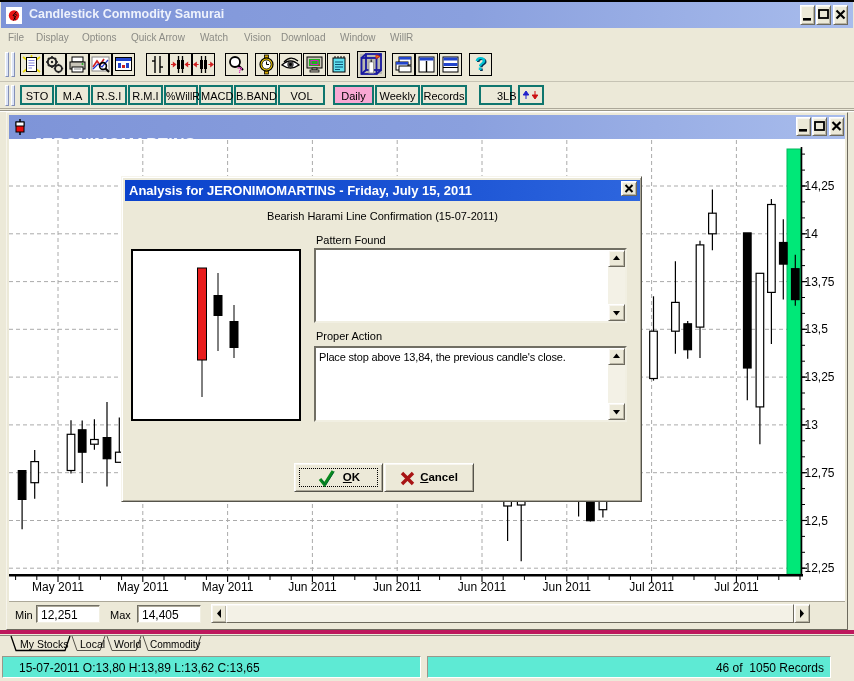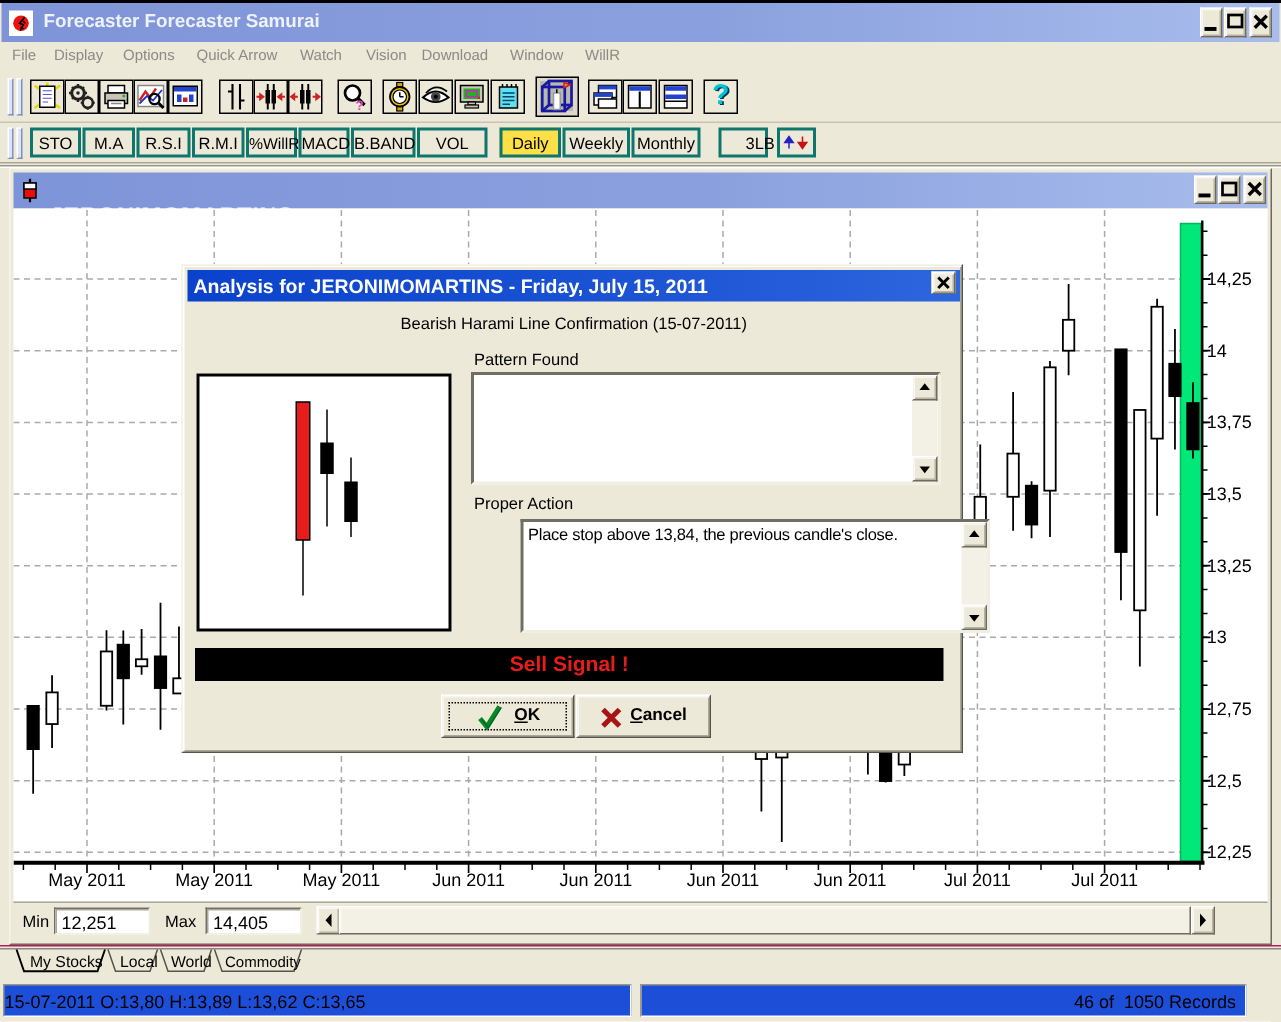--- a/index.html
+++ b/index.html
@@ -41,24 +41,24 @@
 #minmax { left:2px; top:488px; width:836px; height:26px; background:#ece9d8; border-top:1px solid #aca899;}
 .fld { position:absolute; top:3px; height:18px; background:#fff; border:1px solid; border-color:#716f64 #f1efe2 #f1efe2 #716f64;
   box-shadow:inset 1px 1px 0 #aca899; font-size:12px; padding:2px 0 0 4px; }
 .lbl { position:absolute; top:7px; font-size:11px; color:#000; }
 .sbtn { position:absolute; top:2px; width:16px; height:19px; background:#ece9d8;
   border:1px solid; border-color:#fff #6d6a5e #6d6a5e #fff; box-shadow:inset 1px 1px 0 #f8f6f0, inset -1px -1px 0 #b8b4a4; }
 #strack { position:absolute; left:217px; top:2px; width:568px; height:19px; background:#f3f1e6;
   border:1px solid; border-color:#fff #6d6a5e #6d6a5e #fff; box-shadow:inset 1px 1px 0 #f8f6f0;}
 
 
-#tabrow { left:0; top:630px; width:854px; height:23px; border-top:1px solid #be185d;text-align:right; }
+#tabrow { left:0; top:630px; width:854px; height:23px; border-top:4px solid #be185d;text-align:right; }
 #statusbar { left:0; top:653px; width:854px; height:28px; }
-.panel { position:absolute; top:3px; height:22px; background:#1d4ed8;
-  border:1px solid; border-color:#9a978a #fff #fff #9a978a; font-size:12px; padding:4px 6px 0 0; }
+.panel { position:absolute; top:3px; height:22px; background:#5eead4;
+  border:1px solid; border-color:#9a978a #fff #fff #9a978a; font-size:12px; padding:4px 6px 0 16px; }
 
 
 #dlg { left:121px; top:176px; width:521px; height:326px; background:#ece9d8;
   border:1px solid; border-color:#f6f4ec #55534a #55534a #f6f4ec;
   box-shadow:inset 1px 1px 0 #fff, inset -1px -1px 0 #aca899; }
 #dlgtitle { position:absolute; left:3px; top:3px; width:515px; height:21px;
   background:linear-gradient(90deg,#0a42cc 0%, #1c54d4 60%, #2e66de 100%); }
 #dlgtitle .txt { position:absolute; left:4px; top:3px; color:#fff; font-weight:bold; font-size:13px; }
 #dlgclose { position:absolute; right:4px; top:4px; width:16px; height:15px; background:#ece9d8;
   border:1px solid; border-color:#fff #6d6a5e #6d6a5e #fff; box-shadow:inset 1px 1px 0 #f8f6f0, inset -1px -1px 0 #b8b4a4;
@@ -82,21 +82,21 @@
 </head>
 <body>
 <div class="abs" id="topline"></div>
 <div class="abs" id="titlebar"></div>
 <div class="abs" id="appicon">
   <svg width="16" height="17" viewBox="0 0 16 17">
       <circle cx="8" cy="8.5" r="5.2" fill="#e81414"></circle>
       <path d="M10.5 4.5 L7 8.5 L9.5 9.5 L7.5 13.5 M9.5 7 L10.8 8.6 M7.8 10.8 L9.8 12.4" stroke="#000" stroke-width="1" fill="none"></path>
     </svg>
 </div>
-<div class="abs" id="apptitle">Forecaster Forecaster Samurai</div>
+<div class="abs" id="apptitle">Candlestick Commodity Samurai</div>
 <div class="abs capbtn" style="left:800px;"><svg width="13" height="18" viewBox="0 0 13 18">
       <rect x="2" y="12" width="8" height="2.6" fill="#000"></rect>
     </svg></div>
 <div class="abs capbtn" style="left:816px;"><svg width="13" height="18" viewBox="0 0 13 18">
       <rect x="2" y="4" width="9" height="8" fill="none" stroke="#000" stroke-width="1.8"></rect>
     </svg></div>
 <div class="abs capbtn" style="left:833px;"><svg width="13" height="18" viewBox="0 0 13 18">
       <path d="M2.5 4.5 L10.5 12.5 M10.5 4.5 L2.5 12.5" stroke="#000" stroke-width="2.2"></path>
     </svg></div>
 
@@ -279,23 +279,23 @@
   <div class="grip" style="left:5px; top:2px; height:21px;"></div>
   <div class="grip" style="left:11px; top:2px; height:21px;"></div>
   <div class="t2btn" style="left:20px; top:2px; width:34px;">STO</div>
   <div class="t2btn" style="left:55px; top:2px; width:35px;">M.A</div>
   <div class="t2btn" style="left:91px; top:2px; width:36px;">R.S.I</div>
   <div class="t2btn" style="left:128px; top:2px; width:35px;">R.M.I</div>
   <div class="t2btn" style="left:164px; top:2px; width:34px; font-size:10.5px;">%WillR</div>
   <div class="t2btn" style="left:199px; top:2px; width:34px;">MACD</div>
   <div class="t2btn" style="left:234px; top:2px; width:43px;">B.BAND</div>
   <div class="t2btn" style="left:278px; top:2px; width:47px;">VOL</div>
-  <div class="t2btn" style="left:333px; top:2px; width:41px; background:#fde047;">Daily</div>
+  <div class="t2btn" style="left:333px; top:2px; width:41px; background:#f9a8d4;">Daily</div>
   <div class="t2btn" style="left:375px; top:2px; width:45px;">Weekly</div>
-  <div class="t2btn" style="left:421px; top:2px; width:46px;">Monthly</div>
+  <div class="t2btn" style="left:421px; top:2px; width:46px;">Records</div>
   <div class="t2btn" style="left:479px; top:2px; width:33px;padding-left:16px;">3LB</div>
   <div class="t2btn" style="left:518px; top:2px; width:26px;"><svg width="22" height="16" viewBox="0 0 22 16">
         <path d="M6 12 L6 6 M6 4 L3.2 8 L8.8 8 Z" fill="#2222cc" stroke="#2222cc"></path>
         <path d="M15 4 L15 10 M15 12 L12.2 8 L17.8 8 Z" fill="#cc1111" stroke="#cc1111"></path>
       </svg></div>
 </div>
 
 <div class="abs" id="mdiline"></div>
 <div class="abs" id="mdiwin">
   <div class="abs" id="mdititle">
@@ -536,32 +536,31 @@
     <div class="vscroll" style="height:71px;">
       <div class="sarrow" style="top:0;"><svg width="15" height="15" viewBox="0 0 15 15">
             <path d="M7.5 4.5 L11 9 L4 9 Z" fill="#000"></path>
           </svg></div>
       <div class="sarrow" style="bottom:0; top:auto;"><svg width="15" height="15" viewBox="0 0 15 15">
             <path d="M7.5 10.5 L11 6 L4 6 Z" fill="#000"></path>
           </svg></div>
     </div>
   </div>
   <div class="dlab" style="left:194px; top:153px;">Proper Action</div>
-  <div class="tarea" style="top:169px; height:76px;margin-left:33px;">
+  <div class="tarea" style="top:169px; height:76px;">
     <div class="tatext">Place stop above 13,84, the previous candle's close.</div>
     <div class="vscroll" style="height:72px;">
       <div class="sarrow" style="top:0;"><svg width="15" height="15" viewBox="0 0 15 15">
             <path d="M7.5 4.5 L11 9 L4 9 Z" fill="#000"></path>
           </svg></div>
       <div class="sarrow" style="bottom:0; top:auto;"><svg width="15" height="15" viewBox="0 0 15 15">
             <path d="M7.5 10.5 L11 6 L4 6 Z" fill="#000"></path>
           </svg></div>
     </div>
   </div>
-  <div id="banner">Sell Signal !</div>
   <div class="dbtn" style="left:172px; width:89px;">
     <div style="position:absolute;left:4px;top:4px;right:4px;bottom:4px;border:1px dotted #000;"></div>
     <svg style="position:absolute;left:22px;top:5px;" width="19" height="19" viewBox="0 0 19 19">
         <path d="M3 10 L7.5 15.5 L16 2" stroke="#0a8a1e" stroke-width="3.2" fill="none"></path>
         <path d="M3 10 L7.5 15.5 L16 2" stroke="#063" stroke-width="1" fill="none" transform="translate(1.2,0.6)"></path>
       </svg>
     <span style="margin-left:26px;"><u>O</u>K</span>
   </div>
   <div class="dbtn" style="left:262px; width:90px;">
     <svg style="position:absolute;left:14px;top:6px;" width="17" height="17" viewBox="0 0 17 17">

